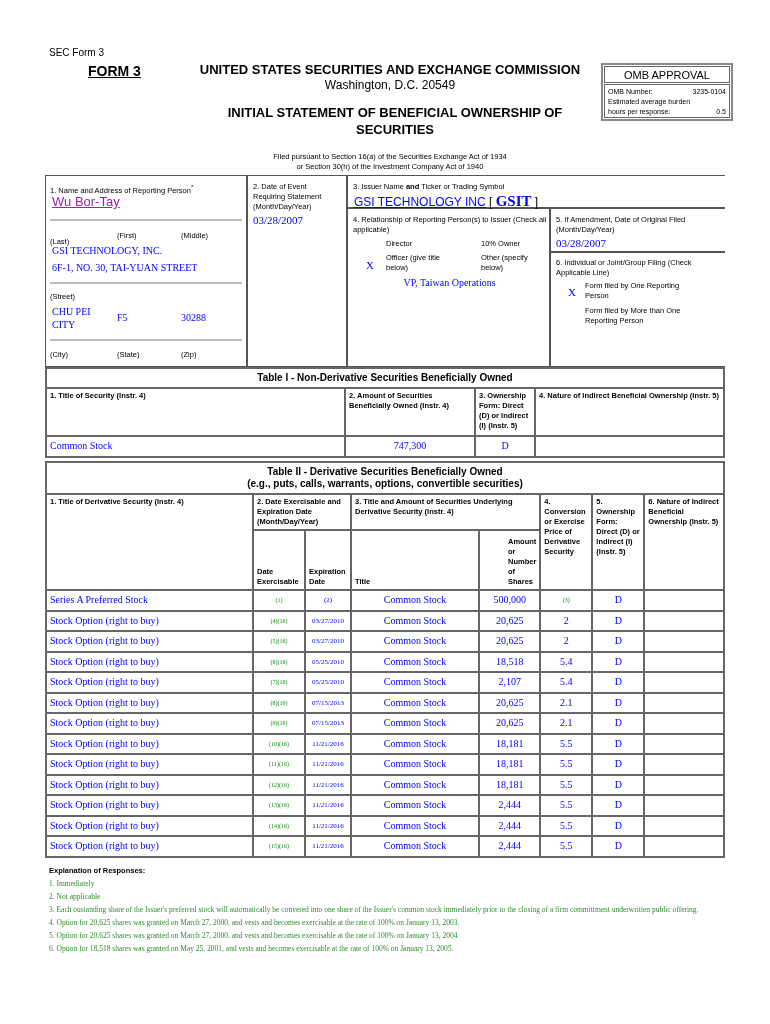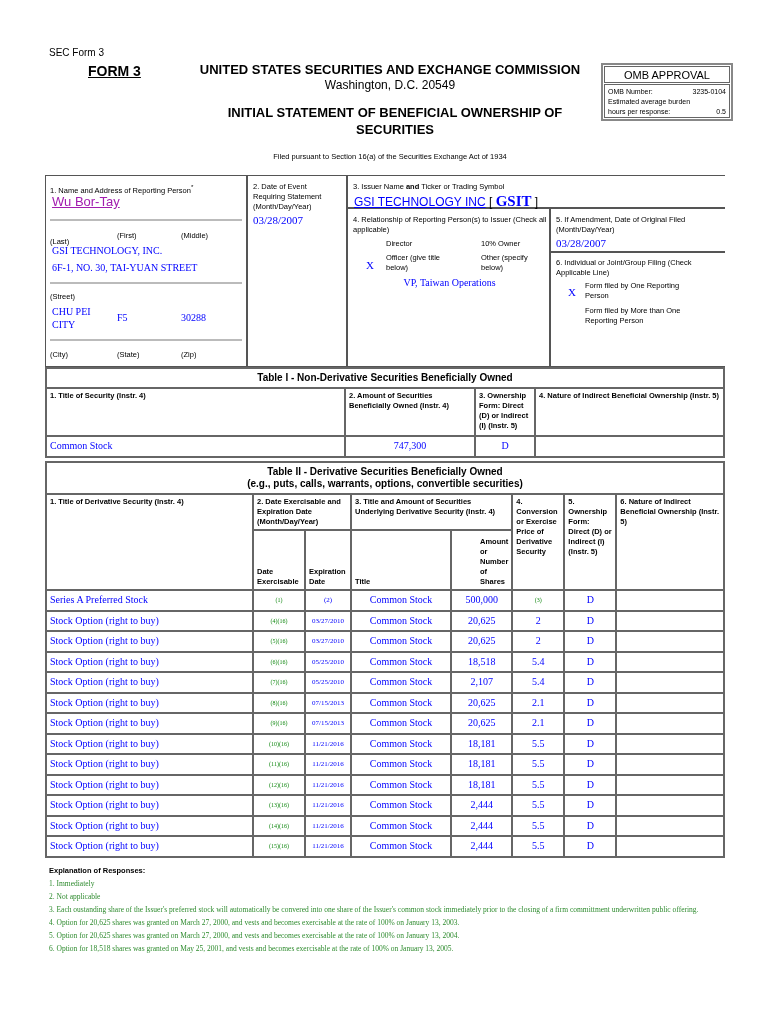--- a/index.html
+++ b/index.html
@@ -61,20 +61,21 @@
       </div>
     <div class="row">
         <span>hours per response:</span>
         <span>0.5</span>
       </div>
   </div>
 </div>
 
 <div id="filed">
   <div>Filed pursuant to Section 16(a) of the Securities Exchange Act of 1934</div>
+  <div>or Section 30(h) of the Investment Company Act of 1940</div>
 </div>
 
 <div class="outer" style="left:45px; top:175px; width:680px; height:192px;"></div>
 
 <div class="box" style="left:46px; top:176px; width:202px; height:190px; border:none; border-right:2px solid #555;">
   <div class="lbl" style="position:absolute; left:4px; top:6px;"><span>1. Name and Address of Reporting Person</span><sup style="font-size:6px;">*</sup></div>
   <a href="#" style="position:absolute; left:6px; top:18px; font-size:13px; color:#a21caf; text-decoration:underline;">Wu Bor-Tay</a>
   <div class="hr" style="left:4px; top:43px; width:192px;"></div>
   <span class="lbl" style="position:absolute; left:4px; top:61px;">(Last)</span>
   <span class="lbl" style="position:absolute; left:71px; top:55px;">(First)</span>
@@ -161,21 +162,21 @@
     <td rowspan="2" style="width:207px;">1. Title of Derivative Security (Instr. 4)</td>
     <td colspan="2">2. Date Exercisable and Expiration Date (Month/Day/Year)</td>
     <td colspan="2">3. Title and Amount of Securities Underlying Derivative Security (Instr. 4)</td>
     <td rowspan="2" style="width:52px;">4. Conversion or Exercise Price of Derivative Security</td>
     <td rowspan="2" style="width:52px;">5. Ownership Form: Direct (D) or Indirect (I) (Instr. 5)</td>
     <td rowspan="2">6. Nature of Indirect Beneficial Ownership (Instr. 5)</td>
   </tr>
   <tr style="height:60px;">
     <td style="width:52px; vertical-align:bottom;">Date Exercisable</td>
     <td style="width:46px; vertical-align:bottom;">Expiration Date</td>
-    <td style="width:100px; vertical-align:bottom;">Title</td>
+    <td style="width:128px; vertical-align:bottom;">Title</td>
     <td style="width:42px; vertical-align:bottom;padding-left:28px;">Amount or Number of Shares</td>
   </tr>
   </tbody>
     <tbody id="t2body">
       <tr>
         <td class="data">Series A Preferred Stock</td>
         <td class="data fn">(1)</td>
         <td class="data dt">(2)</td>
         <td class="data c">Common Stock</td>
         <td class="data c">500,000</td>

